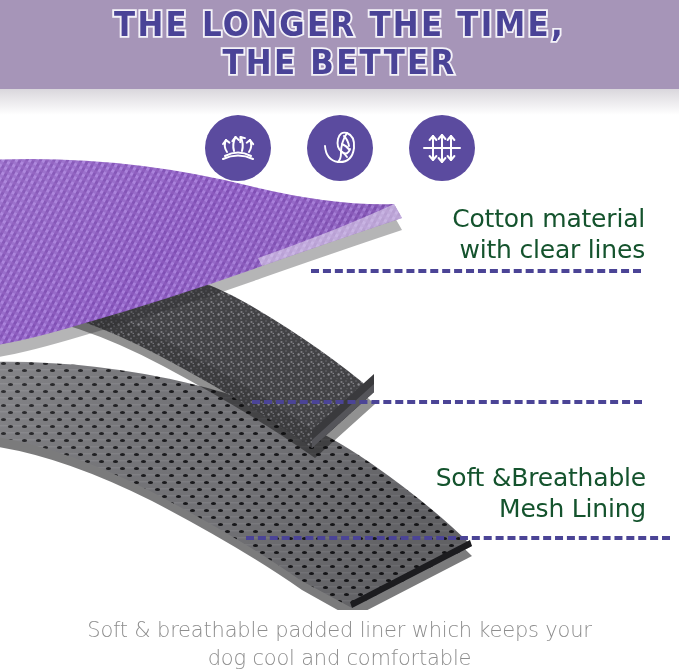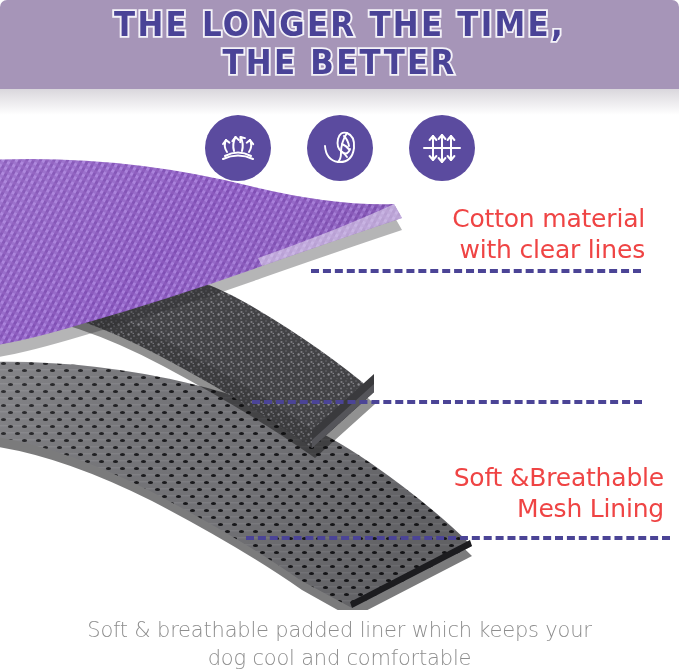--- a/index.html
+++ b/index.html
@@ -10,21 +10,20 @@
   body {
     font-family: "DejaVu Sans", sans-serif;
   }
 
   #infographic {
     position: relative;
     width: 679px;
     height: 669px;
     overflow: hidden;
     background: #ffffff;
-    border-radius: 7px;
   }
 
   
   .header-band {
     position: absolute;
     left: 0;
     top: 0;
     width: 679px;
     height: 89px;
     background: #a695b8;
@@ -87,31 +86,31 @@
     top: 150px;
     width: 679px;
     height: 460px;
   }
   .layers svg { display: block; }
 
   
   .callout {
     position: absolute;
     text-align: right;
-    color: #ef4444;
+    color: #14532d;
     font-family: "DejaVu Sans", sans-serif;
     font-weight: 400;
     font-size: 25px;
     line-height: 31px;
     white-space: pre-line;
     letter-spacing: -0.2px;
   }
   .callout-1 { left: 340px; top: 203px; width: 305px; }
   .callout-2 { left: 340px; top: 333px; width: 305px; }
-  .callout-3 { left: 352px; top: 462px; width: 312px; text-align: right; }
+  .callout-3 { left: 334px; top: 462px; width: 312px; text-align: right; }
 
   .dash-line {
     position: absolute;
     height: 0;
     border-top: 4px dashed #4b4496;
   }
   .dash-1 { left: 311px; top: 269px; width: 330px; }
   .dash-2 { left: 252px; top: 400px; width: 390px; }
   .dash-3 { left: 246px; top: 536px; width: 424px; }
 

